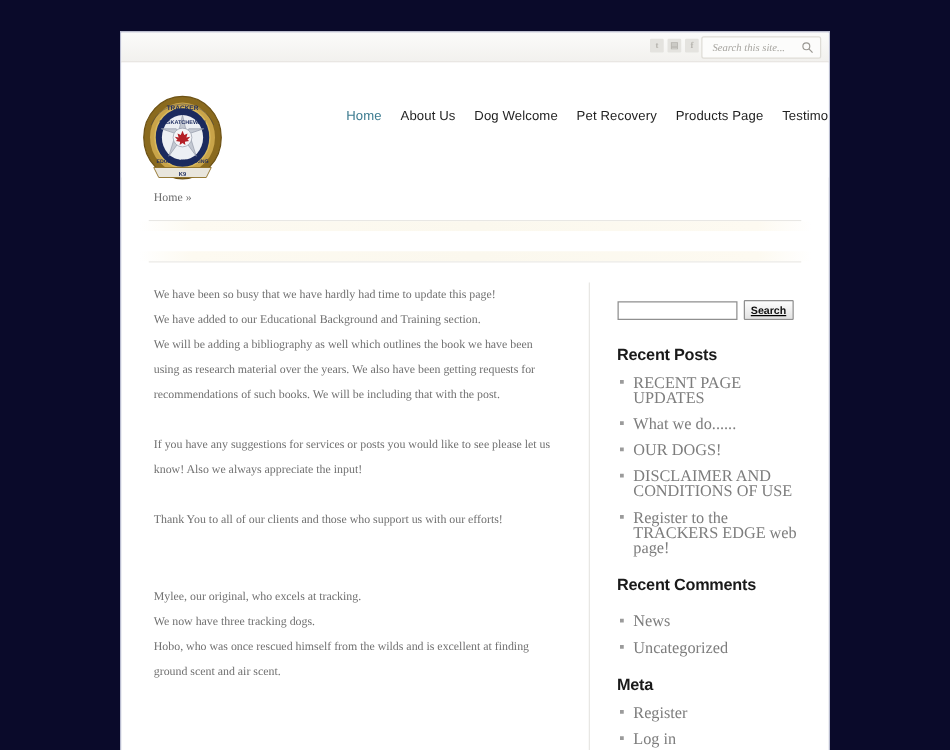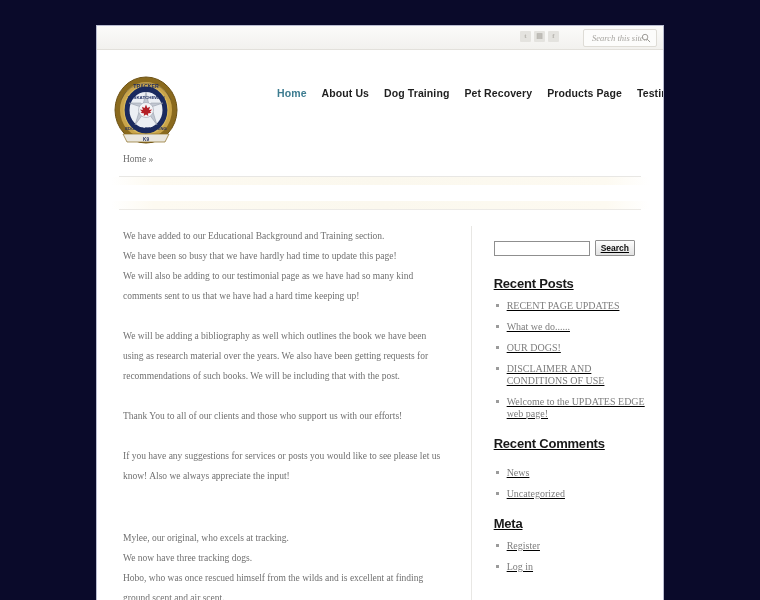--- a/index.html
+++ b/index.html
@@ -40,21 +40,21 @@
     border-radius: 1px;
     display: flex; align-items: center; justify-content: center;
     font-size: 7px; line-height: 1;
     color: #b6b4ae;
     font-family: "Liberation Serif", serif;
     font-weight: bold;
   }
   #site-search-wrap {
     position: absolute;
     right: 6px; top: 3px;
-    width: 74px; height: 18px;
+    width: 96px; height: 18px;
     background: #fcfcfb;
     border: 1px solid #dedcd6;
     border-radius: 2px;
     padding-left: 16px;
   }
   #site-search-input {
     position: absolute; left: 6px; top: 0;
     width: 72px; height: 16px;
     border: none; outline: none; background: transparent;
     font-family: "Liberation Serif", serif;
@@ -83,21 +83,21 @@
   #nav {
     position: absolute;
     left: 180px; top: 37px;
     display: flex;
     align-items: baseline;
     gap: 15px;
     white-space: nowrap;
   }
   .nav-item {
     font-size: 10.5px;
-    font-weight: bold;
+    font-weight: normal;
     color: #1f1f1f;
     text-decoration: none;
     letter-spacing: .1px;
   }
   .nav-item.active { color: #3d7c90; }
 
   
   #breadcrumb {
     position: relative;
     padding: 0 0 0 26px;
@@ -172,38 +172,38 @@
     padding: 0 5px;
     font-size: 8.5px;
     font-weight: bold;
     font-family: "Liberation Sans", sans-serif;
     color: #111;
     background: linear-gradient(#fdfdfd,#e2e2e2);
     border: 1px solid #8f8f8f;
     border-radius: 1px;
     cursor: pointer;
   }
-  .widget { margin-bottom: 16px; text-decoration: underline; }
+  .widget { margin-bottom: 16px; }
   .widget-title {
     font-size: 13px;
     font-weight: bold;
     color: #1a1a1a;
     margin: 0 0 9px 0;
     letter-spacing: -.2px;
   }
   .widget.comments .widget-title { margin-bottom: 0; }
   .widget ul {
     list-style: none;
     margin: 0; padding: 0;
   }
   .widget li {
     position: relative;
     padding-left: 13px;
     margin-bottom: 9px;
-    font-size: 10px;
+    font-size: 13px;
     line-height: 12px;
     color: #7d7d7d;
     font-family: "Liberation Serif", serif;
   }
   .widget li::before {
     content: "";
     position: absolute;
     left: 2px; top: 4px;
     width: 3px; height: 3px;
     background: #9b9b9b;
@@ -251,44 +251,43 @@
       <text x="35" y="16" text-anchor="middle" font-family="Liberation Sans, sans-serif" font-size="5.2" font-weight="bold" fill="#1b2a5e">TRACKER</text>
       <text x="35" y="27" text-anchor="middle" font-family="Liberation Sans, sans-serif" font-size="4.4" font-weight="bold" fill="#1b2a5e">SASKATCHEWAN</text>
       <text x="35" y="58" text-anchor="middle" font-family="Liberation Sans, sans-serif" font-size="4.2" font-weight="bold" fill="#1b2a5e">EDGE K9 TRACKING</text>
       <path d="M12 62 h46 l-4 8 h-38z" fill="#e9e6dd" stroke="#8a6a1e" stroke-width="0.7"></path>
       <text x="35" y="69" text-anchor="middle" font-family="Liberation Sans, sans-serif" font-size="4.6" font-weight="bold" fill="#1b2a5e">K9</text>
     </svg>
 
     <div id="nav">
       <a class="nav-item active" href="#">Home</a>
       <a class="nav-item" href="#">About Us</a>
-      <a class="nav-item" href="#">Dog Training</a>
+      <a class="nav-item" href="#">Dog Welcome</a>
       <a class="nav-item" href="#">Pet Recovery</a>
       <a class="nav-item" href="#">Products Page</a>
       <a class="nav-item" href="#">Testimonials</a>
 
     </div>
   </div>
 
   <div id="breadcrumb">Home »</div>
   <div id="hr-main"></div>
   <div class="band"></div>
   <div class="band spacer"></div>
   <div class="band"></div>
   <div id="hr-second"></div>
 
   <div id="columns">
 
     <div id="content-col">
+      <p class="para tight">We have been so busy that we have hardly had time to update this page!</p>
       <p class="para tight">We have added to our Educational Background and Training section.</p>
-      <p class="para tight">We have been so busy that we have hardly had time to update this page!</p>
-      <p class="para">We will also be adding to our testimonial page as we have had so many kind comments sent to us that we have had a hard time keeping up!</p>
       <p class="para">We will be adding a bibliography as well which outlines the book we have been using as research material over the years. We also have been getting requests for recommendations of such books. We will be including that with the post.</p>
+      <p class="para">If you have any suggestions for services or posts you would like to see please let us know! Also we always appreciate the input!</p>
       <p class="para">Thank You to all of our clients and those who support us with our efforts!</p>
-      <p class="para">If you have any suggestions for services or posts you would like to see please let us know! Also we always appreciate the input!</p>
       <div class="gap-lg"></div>
       <p class="para tight">Mylee, our original, who excels at tracking.</p>
       <p class="para tight">We now have three tracking dogs.</p>
       <p class="para tight">Hobo, who was  once rescued himself from the wilds and is excellent at finding ground scent and air scent.</p>
 
     </div>
 
     <div id="sidebar-col">
 
       <div id="sidebar-search-row">
@@ -296,21 +295,21 @@
         <button id="sidebar-search-btn">Search</button>
       </div>
 
       <div class="widget">
         <h3 class="widget-title">Recent Posts</h3>
         <ul>
           <li>RECENT PAGE UPDATES</li>
           <li>What we do......</li>
           <li>OUR DOGS!</li>
           <li>DISCLAIMER AND CONDITIONS OF USE</li>
-          <li>Welcome to the UPDATES EDGE web page!</li>
+          <li>Register to the TRACKERS EDGE web page!</li>
         </ul>
       </div>
 
       <div class="widget comments">
         <h3 class="widget-title">Recent Comments</h3>
       </div>
 
       <div class="widget">
         <ul>
           <li>News</li>

